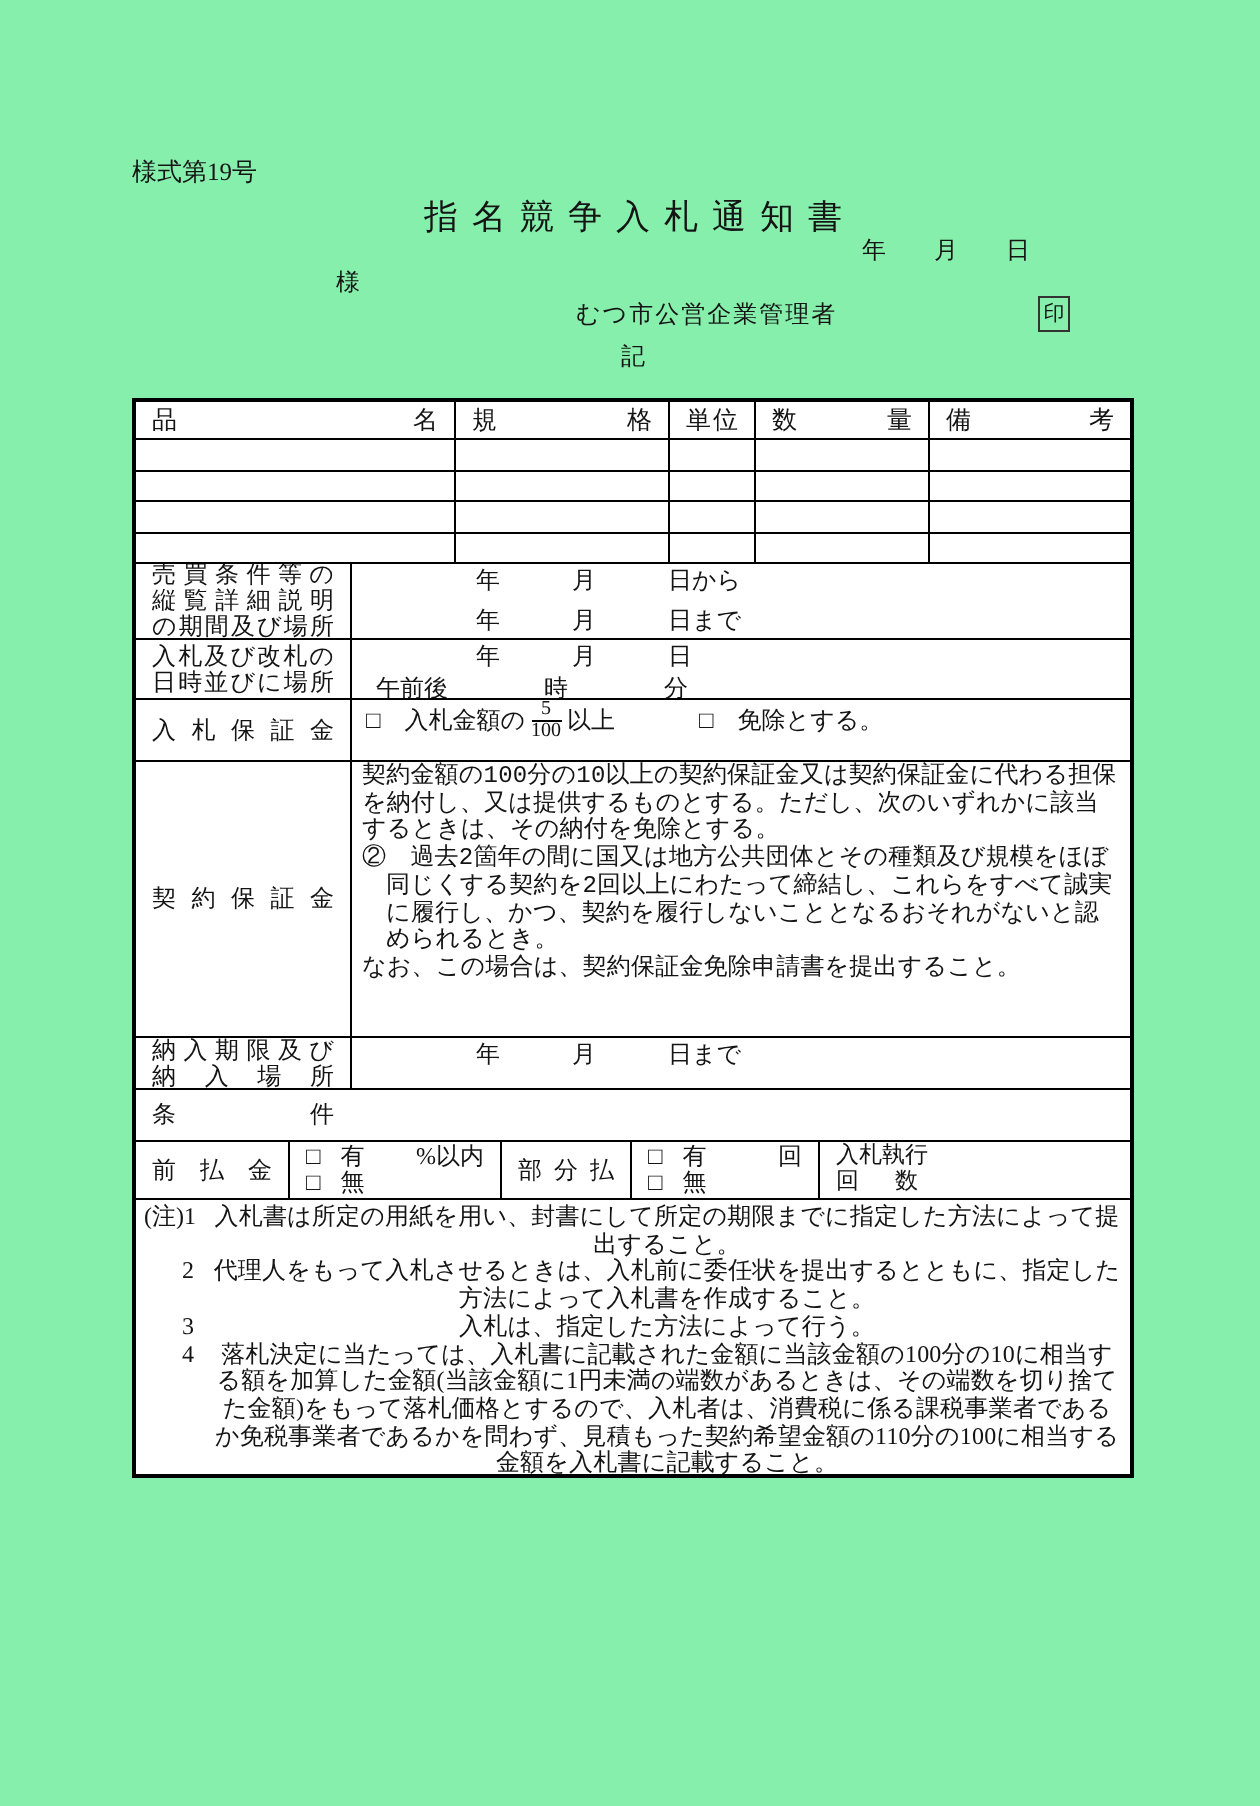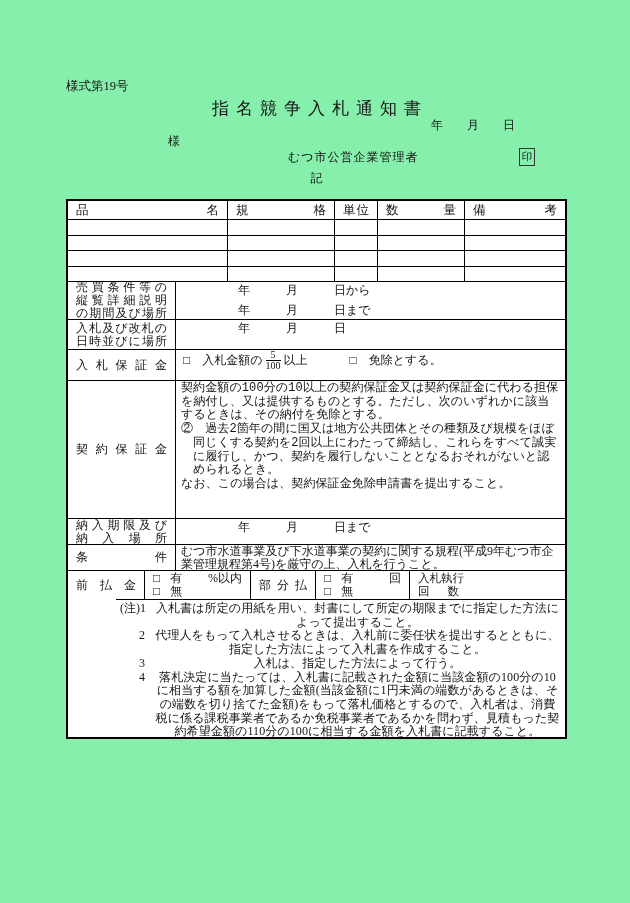--- a/index.html
+++ b/index.html
@@ -33,21 +33,21 @@
   .c-qty  { width:87px; }  .c-rem  { flex:1; }
   .hcell { display:flex; flex-direction:column; justify-content:center; padding:0 8px; font-size:12.5px; }
 
   .jchars { display:flex; justify-content:space-between; line-height:13px; }
 
   
   .lblcol { width:107px; display:flex; flex-direction:column; justify-content:center; padding:0 8px; }
   .ccol { flex:1; display:flex; flex-direction:column; justify-content:space-between; }
   .r-view { height:38px; } .r-sess { height:30px; } .r-bond { height:31px; }
   .r-contract { height:138px; } .r-deliv { height:26px; } .r-cond { height:26px; }
-  .r-adv { height:29px; } .r-notes { height:138px;margin-left:48px; }
+  .r-adv { height:29px; } .r-notes { height:138px; }
 
   .ind62 { padding-left:62px; line-height:17px; }
   .ind12 { padding-left:12px; line-height:15px; }
   .bond-line { display:flex; align-items:center; padding-left:7px; }
   .cb { margin-right:12px; }
   .frac { display:inline-flex; flex-direction:column; align-items:center; margin:0 3px; line-height:10px; }
   .frac .fd { border-top:1px solid #000; }
   .frac span { font-size:10px; }
   .gap42 { margin-left:42px; }
 
@@ -202,20 +202,21 @@
               <span>時</span>
               <span>並</span>
               <span>び</span>
               <span>に</span>
               <span>場</span>
               <span>所</span>
             </div>
         </div>
         <div class="tcell ccol">
           <div class="ind62">年　　　月　　　日</div>
+          <div class="ind12">午前後　　　　時　　　　分</div>
         </div>
       </div>
 
       <div class="trow r-bond">
         <div class="tcell lblcol">
           <div class="jchars">
               <span>入</span>
               <span>札</span>
               <span>保</span>
               <span>証</span>
@@ -278,23 +279,20 @@
         </div>
       </div>
 
       <div class="trow r-cond">
         <div class="tcell lblcol">
           <div class="jchars">
               <span>条</span>
               <span>件</span>
             </div>
         </div>
-        <div class="tcell ccol">
-          <div class="cond-text">むつ市水道事業及び下水道事業の契約に関する規程(平成9年むつ市企業管理規程第4号)を厳守の上、入札を行うこと。</div>
-        </div>
       </div>
 
       <div class="trow r-adv">
         <div class="tcell a-lbl acell">
           <div class="jchars">
               <span>前</span>
               <span>払</span>
               <span>金</span>
             </div>
         </div>

